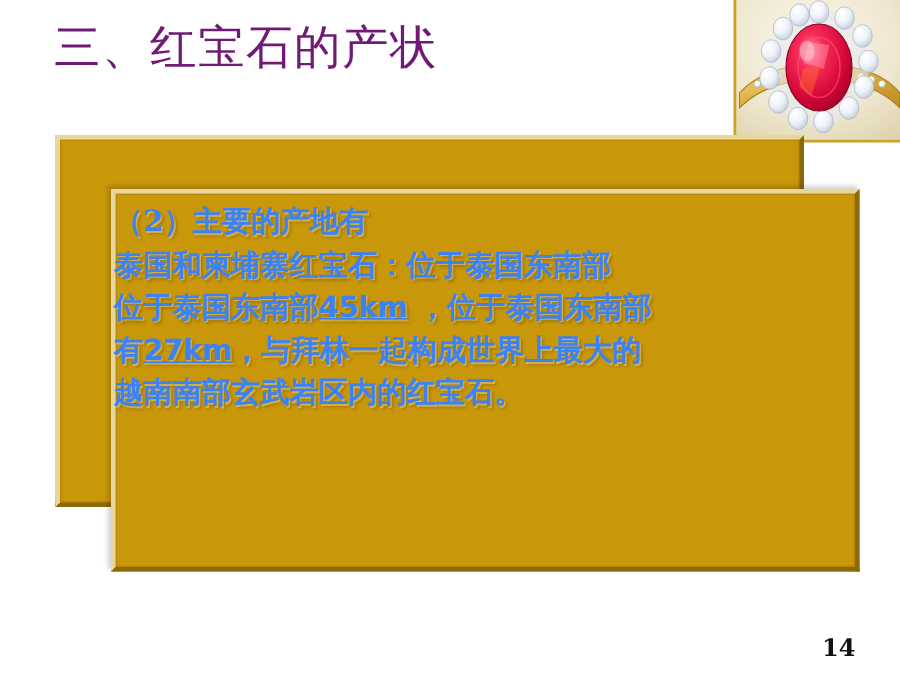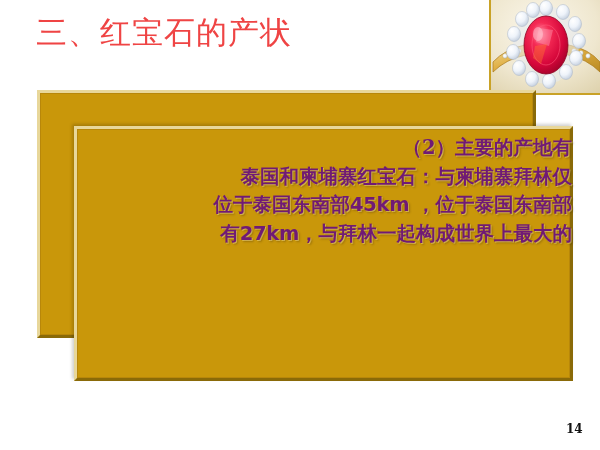--- a/index.html
+++ b/index.html
@@ -16,21 +16,21 @@
   }
 
   
   #slide-title {
     position: absolute;
     left: 36px;
     top: 12px;
     font-family: "DejaVu Serif", "Liberation Serif", serif;
     font-size: 31px;
     line-height: 40px;
-    color: #ef4444;
+    color: #701a75;
     letter-spacing: 1px;
     white-space: nowrap;
   }
 
   
   #ring-photo {
     position: absolute;
     left: 489px;
     top: 0px;
     width: 111px;
@@ -66,46 +66,46 @@
     height: 255px;
     box-shadow: 0 0 0 1px #b8870a inset, -2px -2px 3px rgba(0,0,0,0.18);
   }
 
   
   #body-text {
     position: absolute;
     left: 76px;
     top: 134px;
     width: 496px;
-    text-align: right;
+    text-align: left;
     font-family: "DejaVu Serif", "Liberation Serif", serif;
     font-weight: bold;
     font-size: 19.5px;
     line-height: 28.5px;
-    color: #701a75;
+    color: #3b82f6;
     text-shadow: 1px 1px 0 rgba(255, 240, 180, 0.40),
                  2px 2px 2px rgba(60, 40, 0, 0.28);
   }
   #body-text .line { white-space: nowrap; }
   #body-text .unit {
     font-family: "DejaVu Sans", "Liberation Sans", sans-serif;
     font-weight: bold;
     letter-spacing: -0.3px;
+    text-decoration: underline;
   }
 
   
   #page-number {
     position: absolute;
     left: 548px;
     top: 422px;
     font-family: "DejaVu Serif", "Liberation Serif", serif;
-    font-size: 12px;
+    font-size: 16px;
     font-weight: bold;
     color: #111111;
-    margin-left: 18px;
   }
 </style>
 </head>
 <body>
 
 <div id="slide-title">三、红宝石的产状</div>
 
 <div id="ring-photo">
   <svg width="111" height="95" viewBox="0 0 111 95">
     <defs>
@@ -171,22 +171,23 @@
     <ellipse cx="47" cy="34" rx="5" ry="7" fill="#ffd0da" opacity="0.5"></ellipse>
   </svg>
 </div>
 
 <div class="goldbox" id="back-box"></div>
 
 <div class="goldbox" id="front-box"></div>
 
 <div id="body-text">
   <div class="line">（2）主要的产地有</div>
-  <div class="line">泰国和柬埔寨红宝石：与柬埔寨拜林仅</div>
+  <div class="line">泰国和柬埔寨红宝石：位于泰国东南部</div>
   <div class="line">
     <span>位于泰国东南部</span><span class="unit">45km</span><span> ，位于泰国东南部</span>
   </div>
   <div class="line">
     <span>有</span><span class="unit">27km</span><span>，与拜林一起构成世界上最大的</span>
   </div>
+  <div class="line">越南南部玄武岩区内的红宝石。</div>
 </div>
 
 <div id="page-number">14</div>
 
 </body></html>

